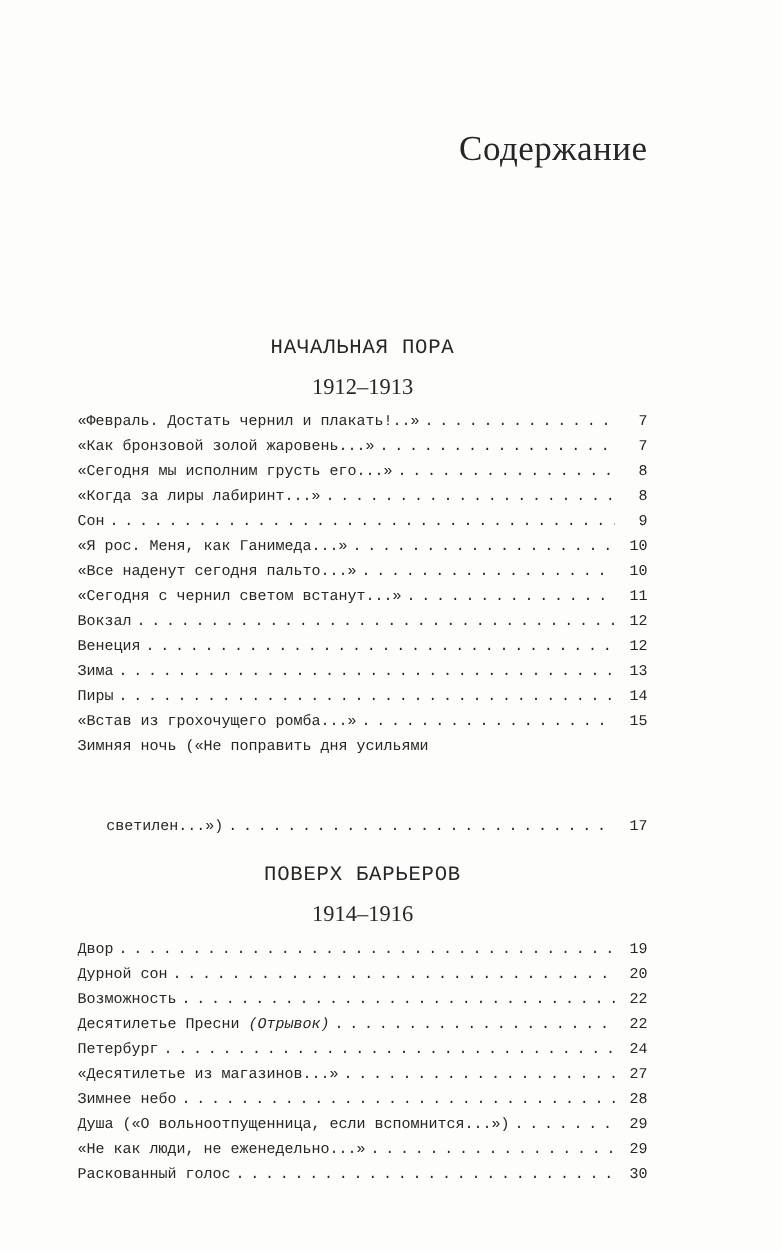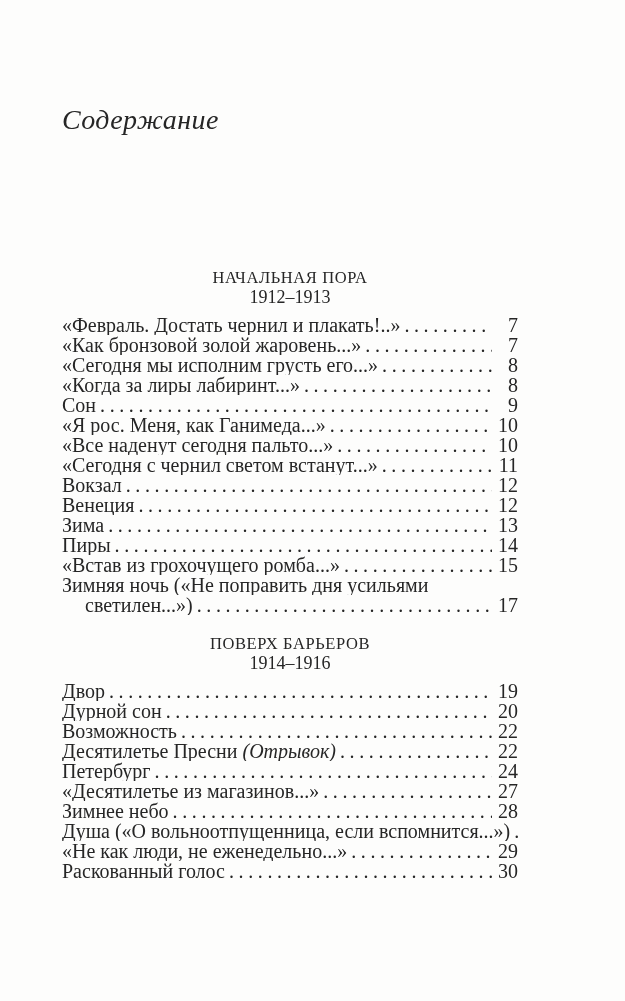--- a/index.html
+++ b/index.html
@@ -22,56 +22,58 @@
     left: 62px;
     top: 0;
     width: 456px;
   }
   .title {
     margin: 0;
     margin-top: 103px;
     font-size: 28px;
     font-weight: normal;
     line-height: 34px;
-    text-align: left;
+    text-align: right;
     letter-spacing: 0.4px;
-    font-style: italic;
   }
   .toc-section.first {
     margin-top: 131px;
   }
   .toc-section.second {
     margin-top: 19px;
   }
   .sec-heading {
-    margin: 0;
+    margin: 12px;
     font-size: 16.5px;
     font-weight: normal;
     line-height: 20px;
     text-align: center;
     letter-spacing: 0.6px;
+    font-family: Liberation Mono, monospace;
   }
   .sec-years {
     font-size: 18px;
     line-height: 18px;
     text-align: center;
   }
   .rows {
     margin-top: 9px;
-    font-size: 20px;
+    font-size: 12px;
+    font-family: Liberation Mono, monospace;
   }
   .toc-row {
     display: flex;
     align-items: baseline;
     line-height: 20px;
     height: 20px;
     overflow: hidden;
   }
   .toc-row.continuation {
     padding-left: 23px;
+    margin-top: 44px;
   }
   .toc-title {
     white-space: nowrap;
     flex: 0 0 auto;
   }
   .toc-title .it {
     font-style: italic;
   }
   .leader {
     flex: 1 1 auto;

